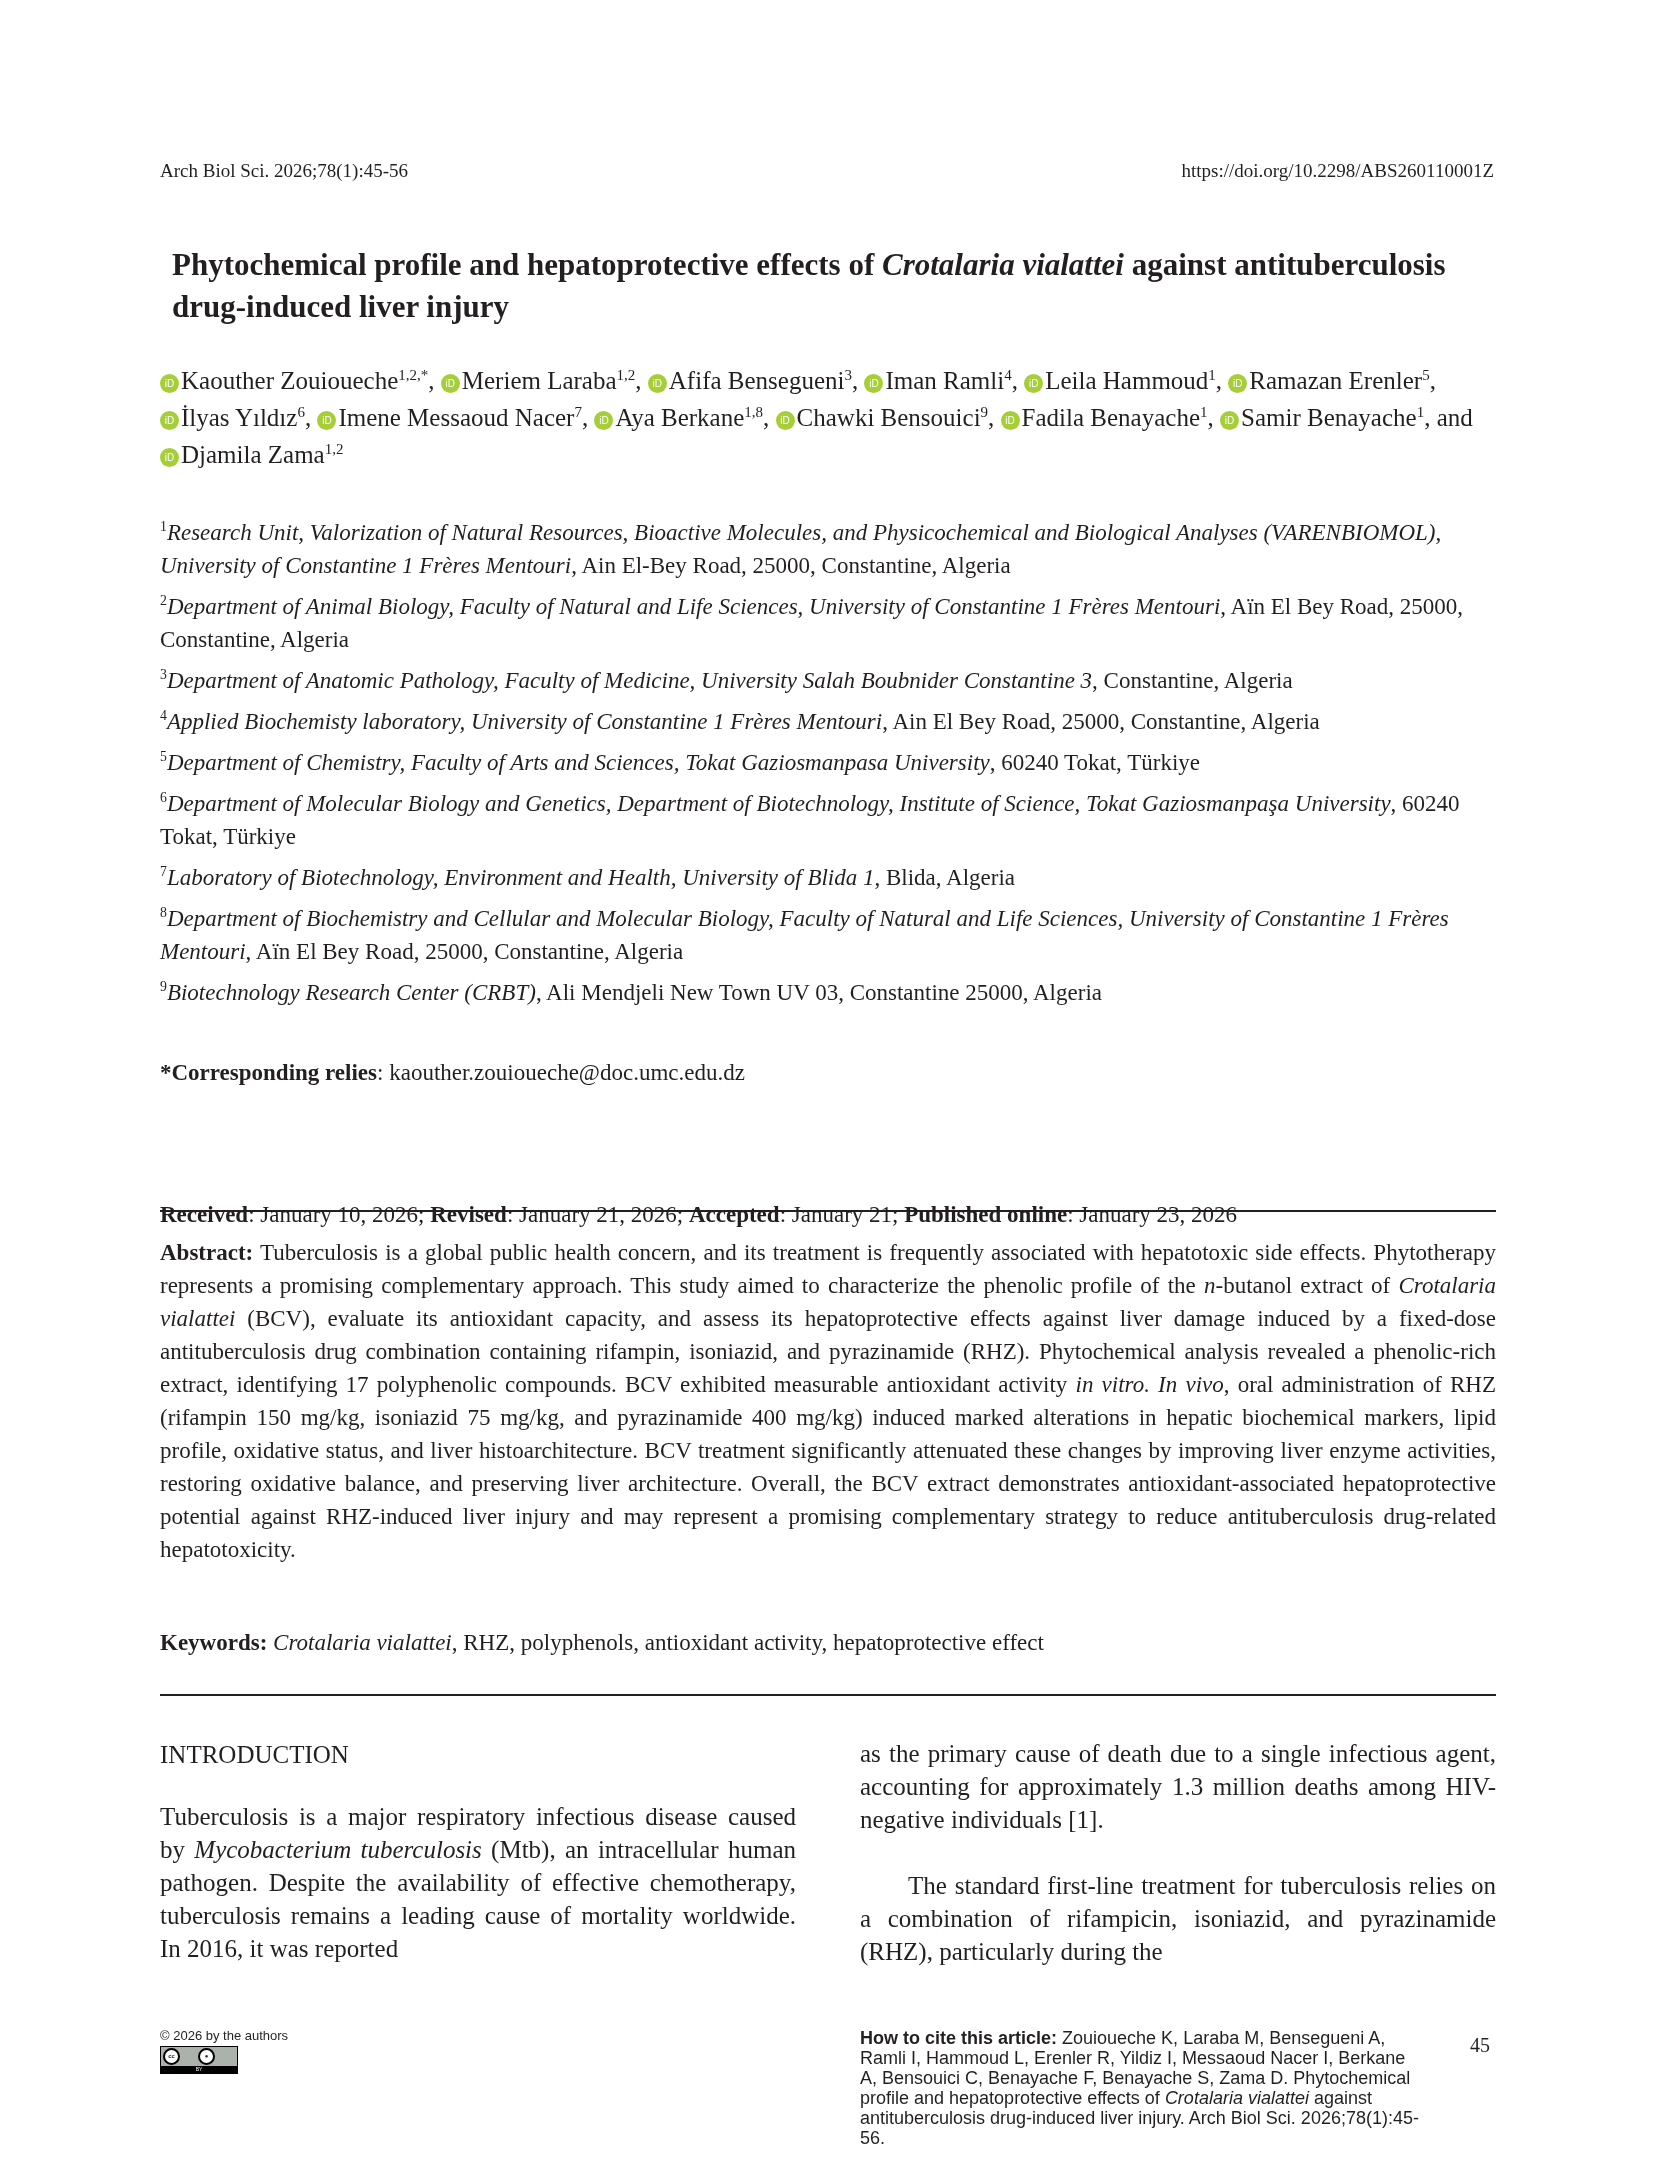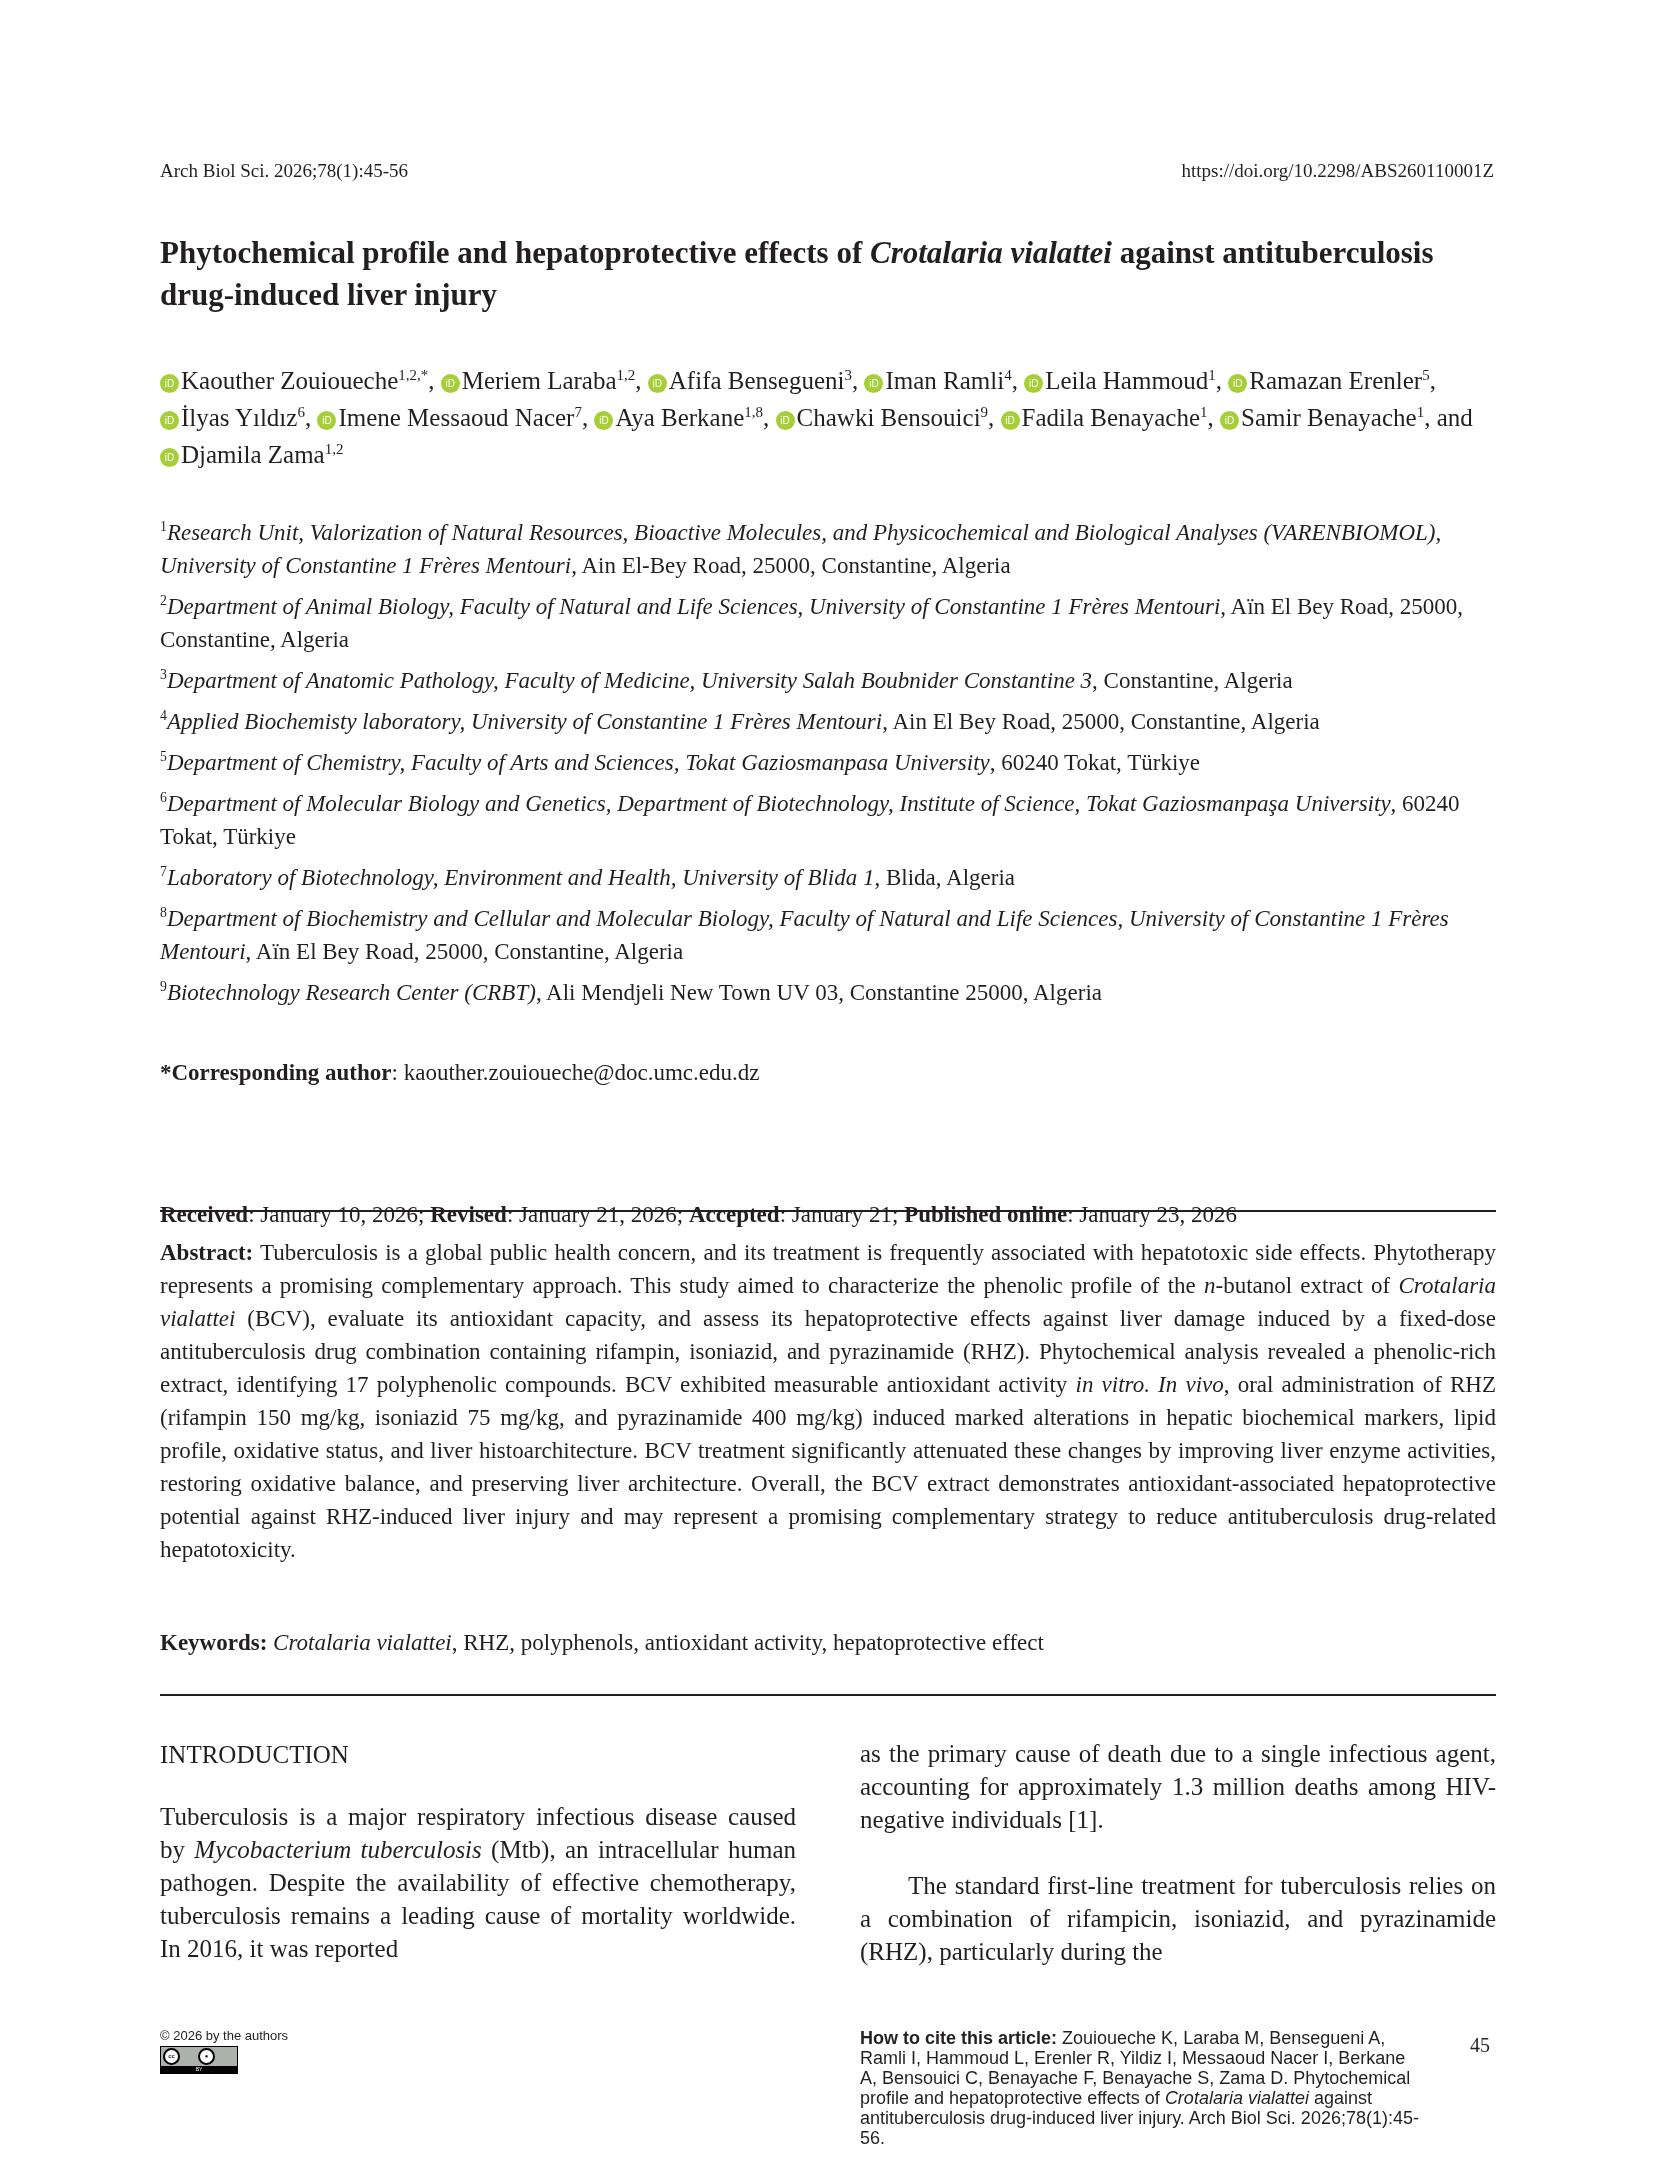--- a/index.html
+++ b/index.html
@@ -39,40 +39,40 @@
   .cc-bar { height: 7px; background: #000; color: #fff; font-size: 5px; text-align: center; line-height: 7px; }
   .cite { left: 860px; top: 2028px; width: 560px; font-family: "Liberation Sans", sans-serif; font-size: 18px; line-height: 20px; }
   .page-number { left: 1470px; top: 2034px; font-size: 20px; }
 </style>
 </head>
 <body>
 
 <div class="abs header-left">Arch Biol Sci. 2026;78(1):45-56</div>
 <a class="abs header-right" style="color:#231f20;text-decoration:none;">https://doi.org/10.2298/ABS260110001Z</a>
 
-<h1 class="abs title" style="margin:0;">
+<h1 class="abs title" style="margin:12px;">
   <span>Phytochemical profile and hepatoprotective effects of </span><i>Crotalaria vialattei</i><span> against antituberculosis drug-induced liver injury</span>
 </h1>
 
 <div class="abs authors" id="authors"><span class="author"><span class="orcid" style="background: rgb(166, 206, 57);">iD</span><span>Kaouther Zouioueche</span><sup>1,2,*</sup></span>, <span class="author"><span class="orcid" style="background: rgb(166, 206, 57);">iD</span><span>Meriem Laraba</span><sup>1,2</sup></span>, <span class="author"><span class="orcid" style="background: rgb(166, 206, 57);">iD</span><span>Afifa Bensegueni</span><sup>3</sup></span>, <span class="author"><span class="orcid" style="background: rgb(166, 206, 57);">iD</span><span>Iman Ramli</span><sup>4</sup></span>, <span class="author"><span class="orcid" style="background: rgb(166, 206, 57);">iD</span><span>Leila Hammoud</span><sup>1</sup></span>, <span class="author"><span class="orcid" style="background: rgb(166, 206, 57);">iD</span><span>Ramazan Erenler</span><sup>5</sup></span>, <span class="author"><span class="orcid" style="background: rgb(166, 206, 57);">iD</span><span>İlyas Yıldız</span><sup>6</sup></span>, <span class="author"><span class="orcid" style="background: rgb(166, 206, 57);">iD</span><span>Imene Messaoud Nacer</span><sup>7</sup></span>, <span class="author"><span class="orcid" style="background: rgb(166, 206, 57);">iD</span><span>Aya Berkane</span><sup>1,8</sup></span>, <span class="author"><span class="orcid" style="background: rgb(166, 206, 57);">iD</span><span>Chawki Bensouici</span><sup>9</sup></span>, <span class="author"><span class="orcid" style="background: rgb(166, 206, 57);">iD</span><span>Fadila Benayache</span><sup>1</sup></span>, <span class="author"><span class="orcid" style="background: rgb(166, 206, 57);">iD</span><span>Samir Benayache</span><sup>1</sup></span>, and <span class="author"><span class="orcid" style="background: rgb(166, 206, 57);">iD</span><span>Djamila Zama</span><sup>1,2</sup></span></div>
 
 <div class="abs affils" id="affils">
     <div class="affil"><sup>1</sup><i>Research Unit, Valorization of Natural Resources, Bioactive Molecules, and Physicochemical and Biological Analyses (VARENBIOMOL), University of Constantine 1 Frères Mentouri</i><span>, Ain El-Bey Road, 25000, Constantine, Algeria</span></div>
     <div class="affil"><sup>2</sup><i>Department of Animal Biology, Faculty of Natural and Life Sciences, University of Constantine 1 Frères Mentouri</i><span>, Aïn El Bey Road, 25000, Constantine, Algeria</span></div>
     <div class="affil"><sup>3</sup><i>Department of Anatomic Pathology, Faculty of Medicine, University Salah Boubnider Constantine 3</i><span>, Constantine, Algeria</span></div>
     <div class="affil"><sup>4</sup><i>Applied Biochemisty laboratory, University of Constantine 1 Frères Mentouri</i><span>, Ain El Bey Road, 25000, Constantine, Algeria</span></div>
     <div class="affil"><sup>5</sup><i>Department of Chemistry, Faculty of Arts and Sciences, Tokat Gaziosmanpasa University</i><span>, 60240 Tokat, Türkiye</span></div>
     <div class="affil"><sup>6</sup><i>Department of Molecular Biology and Genetics, Department of Biotechnology, Institute of Science, Tokat Gaziosmanpaşa University</i><span>, 60240 Tokat, Türkiye</span></div>
     <div class="affil"><sup>7</sup><i>Laboratory of Biotechnology, Environment and Health, University of Blida 1</i><span>, Blida, Algeria</span></div>
     <div class="affil"><sup>8</sup><i>Department of Biochemistry and Cellular and Molecular Biology, Faculty of Natural and Life Sciences, University of Constantine 1 Frères Mentouri</i><span>, Aïn El Bey Road, 25000, Constantine, Algeria</span></div>
     <div class="affil"><sup>9</sup><i>Biotechnology Research Center (CRBT)</i><span>, Ali Mendjeli New Town UV 03, Constantine 25000, Algeria</span></div>
   </div>
 
 <div class="abs corresp">
-  <b>*Corresponding author</b><span>: kaouther.zouioueche@doc.umc.edu.dz</span>
+  <b>*Corresponding relies</b><span>: kaouther.zouioueche@doc.umc.edu.dz</span>
 </div>
 
 <div class="abs dates">
   <b>Received</b><span>: January 10, 2026; </span><b>Revised</b><span>: January 21, 2026; </span><b>Accepted</b><span>: January 21; </span><b>Published online</b><span>: January 23, 2026</span>
 </div>
 
 <div class="abs rule" style="top:1210px;"></div>
 
 <div class="abs abstract">
   <b>Abstract:</b><span> Tuberculosis is a global public health concern, and its treatment is frequently associated with hepatotoxic side effects. Phytotherapy represents a promising complementary approach. This study aimed to characterize the phenolic profile of the </span><i>n</i><span>-butanol extract of </span><i>Crotalaria vialattei</i><span> (BCV), evaluate its antioxidant capacity, and assess its hepatoprotective effects against liver damage induced by a fixed-dose antituberculosis drug combination containing rifampin, isoniazid, and pyrazinamide (RHZ). Phytochemical analysis revealed a phenolic-rich extract, identifying 17 polyphenolic compounds. BCV exhibited measurable antioxidant activity </span><i>in vitro. In vivo</i><span>, oral administration of RHZ (rifampin 150 mg/kg, isoniazid 75 mg/kg, and pyrazinamide 400 mg/kg) induced marked alterations in hepatic biochemical markers, lipid profile, oxidative status, and liver histoarchitecture. BCV treatment significantly attenuated these changes by improving liver enzyme activities, restoring oxidative balance, and preserving liver architecture. Overall, the BCV extract demonstrates antioxidant-associated hepatoprotective potential against RHZ-induced liver injury and may represent a promising complementary strategy to reduce antituberculosis drug-related hepatotoxicity.</span>

